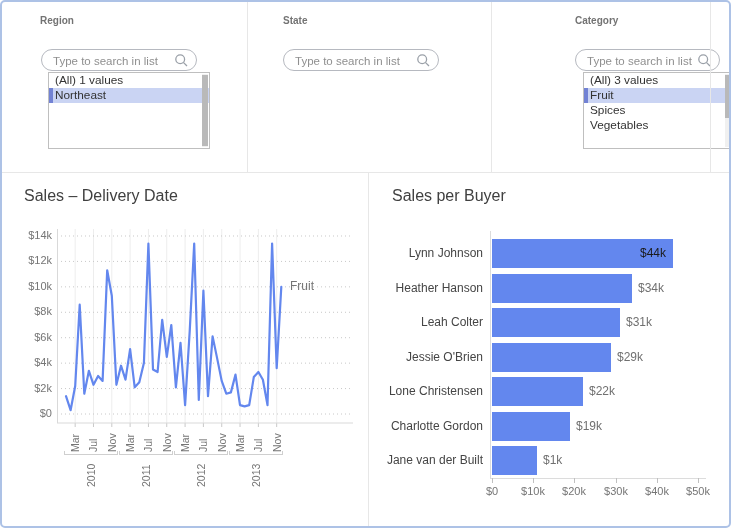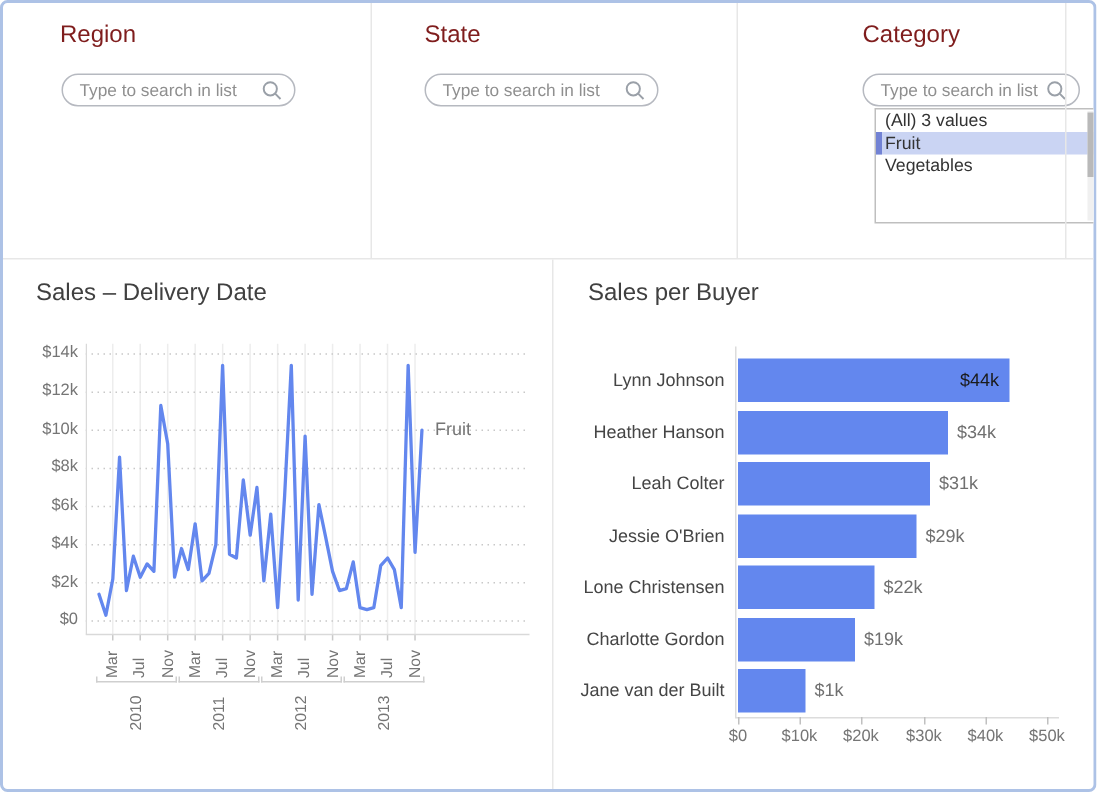--- a/index.html
+++ b/index.html
@@ -5,21 +5,21 @@
   html,body{margin:0;padding:0;background:#fff;}
   .frame{
     position:relative;width:727px;height:524px;margin:0;
     border:2px solid #adc2e6;border-radius:5px;background:#fff;
     font-family:"Liberation Sans",sans-serif;overflow:hidden;
   }
   
   .filters-row{position:absolute;left:0;top:0;width:727px;height:170px;}
   .vdiv{position:absolute;top:0;width:1px;background:#e7e7e7;}
   .filter-panel{position:absolute;top:0;height:170px;}
-  .filter-title{position:absolute;top:13px;margin:0;font-size:16px;font-weight:400;color:#7f1d1d;}
+  .filter-title{position:absolute;top:13px;margin:0;font-size:10px;font-weight:700;color:#737373;}
   .searchbox{position:absolute;top:47px;height:22px;border:1px solid #b6b9c0;border-radius:11px;background:#fff;box-sizing:border-box;}
   .searchbox input{position:absolute;left:9px;top:1px;height:18px;border:none;outline:none;background:transparent;font-family:Liberation Sans, sans-serif;font-size:11.5px;color:#444;width:75%;}
   .searchbox input::placeholder{color:#8f8f8f;}
   .searchbox svg{position:absolute;right:7px;top:3px;}
   .listbox{position:absolute;top:70px;height:75px;border:1px solid #bfbfbf;background:#fff;box-sizing:content-box;}
   .listrow{position:relative;height:15px;line-height:15px;font-size:11.8px;color:#333;padding-left:6px;white-space:nowrap;overflow:hidden;}
   .listrow.sel{background:#cad4f3;border-left:4px solid #7282d4;padding-left:2px;}
   .sb-track{position:absolute;right:1px;top:1px;bottom:1px;width:6px;background:#f0f0f0;}
   .sb-thumb{position:absolute;left:0;width:6px;background:#b9b9b9;}
   
@@ -55,20 +55,29 @@
 
     <section class="filter-panel" style="left:0;width:245px;">
       <h2 class="filter-title" style="left:38px;">Region</h2>
       <div class="searchbox" style="left:39px;width:156px;">
         <input type="text" placeholder="Type to search in list" style="">
         <svg width="15" height="15" viewBox="0 0 15 15">
           <circle cx="6.2" cy="6.2" r="4.4" fill="none" stroke="#9aa0a8" stroke-width="1.3"></circle>
           <line x1="9.6" y1="9.6" x2="13" y2="13" stroke="#9aa0a8" stroke-width="1.3"></line>
         </svg>
       </div>
+      <div class="listbox" style="left:46px;width:160px;">
+        <div class="rows">
+            <div class="listrow">(All) 1 values</div>
+            <div class="listrow sel">Northeast</div>
+          </div>
+        <div class="sb-track">
+            <div class="sb-thumb" style="top: 2%; height: 96%;"></div>
+          </div>
+      </div>
     </section>
 
     <section class="filter-panel" style="left:245px;width:244px;">
       <h2 class="filter-title" style="left:36px;">State</h2>
       <div class="searchbox" style="left:36px;width:156px;">
         <input type="text" placeholder="Type to search in list" style="">
         <svg width="15" height="15" viewBox="0 0 15 15">
           <circle cx="6.2" cy="6.2" r="4.4" fill="none" stroke="#9aa0a8" stroke-width="1.3"></circle>
           <line x1="9.6" y1="9.6" x2="13" y2="13" stroke="#9aa0a8" stroke-width="1.3"></line>
         </svg>
@@ -81,20 +90,21 @@
         <input type="text" placeholder="Type to search in list" style="">
         <svg width="15" height="15" viewBox="0 0 15 15">
           <circle cx="6.2" cy="6.2" r="4.4" fill="none" stroke="#9aa0a8" stroke-width="1.3"></circle>
           <line x1="9.6" y1="9.6" x2="13" y2="13" stroke="#9aa0a8" stroke-width="1.3"></line>
         </svg>
       </div>
       <div class="listbox" style="left:50px;width:148px;">
         <div class="rows">
             <div class="listrow">(All) 3 values</div>
             <div class="listrow sel">Fruit</div>
+            <div class="listrow">Spices</div>
             <div class="listrow">Vegetables</div>
           </div>
         <div class="sb-track">
             <div class="sb-thumb" style="top: 2%; height: 58%;"></div>
           </div>
       </div>
     </section>
 
     <div class="vdiv" style="left:245px;height:170px;"></div>
     <div class="vdiv" style="left:489px;height:170px;"></div>

